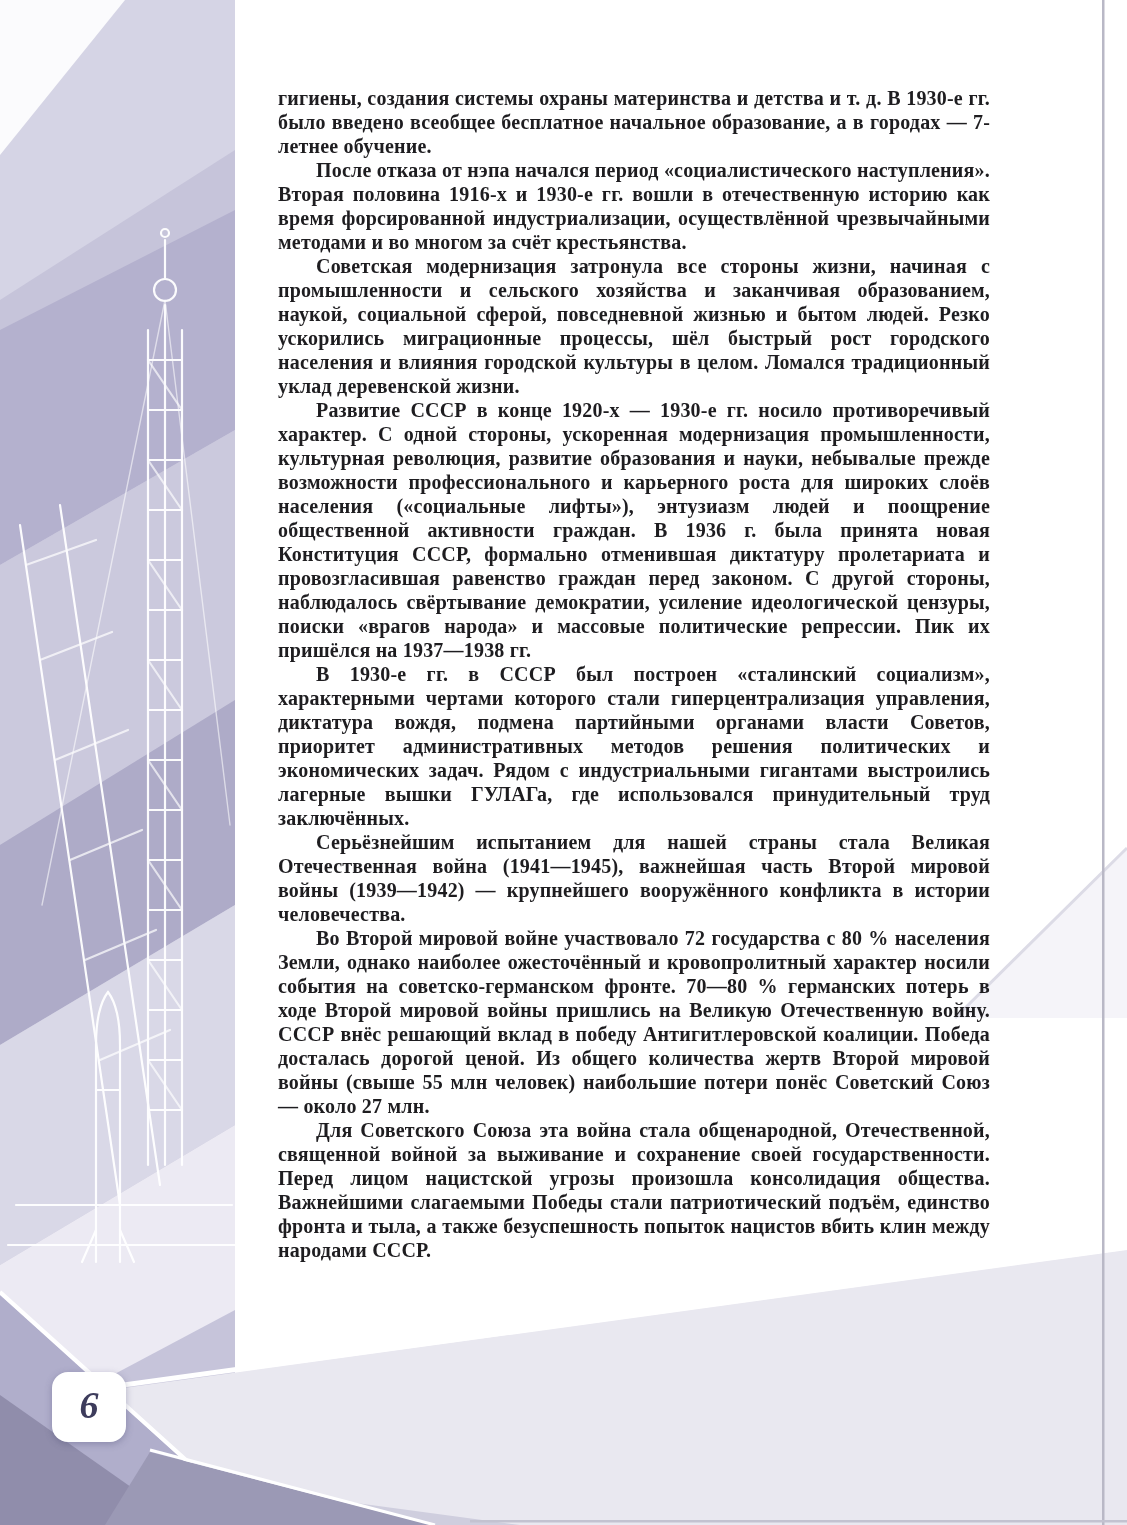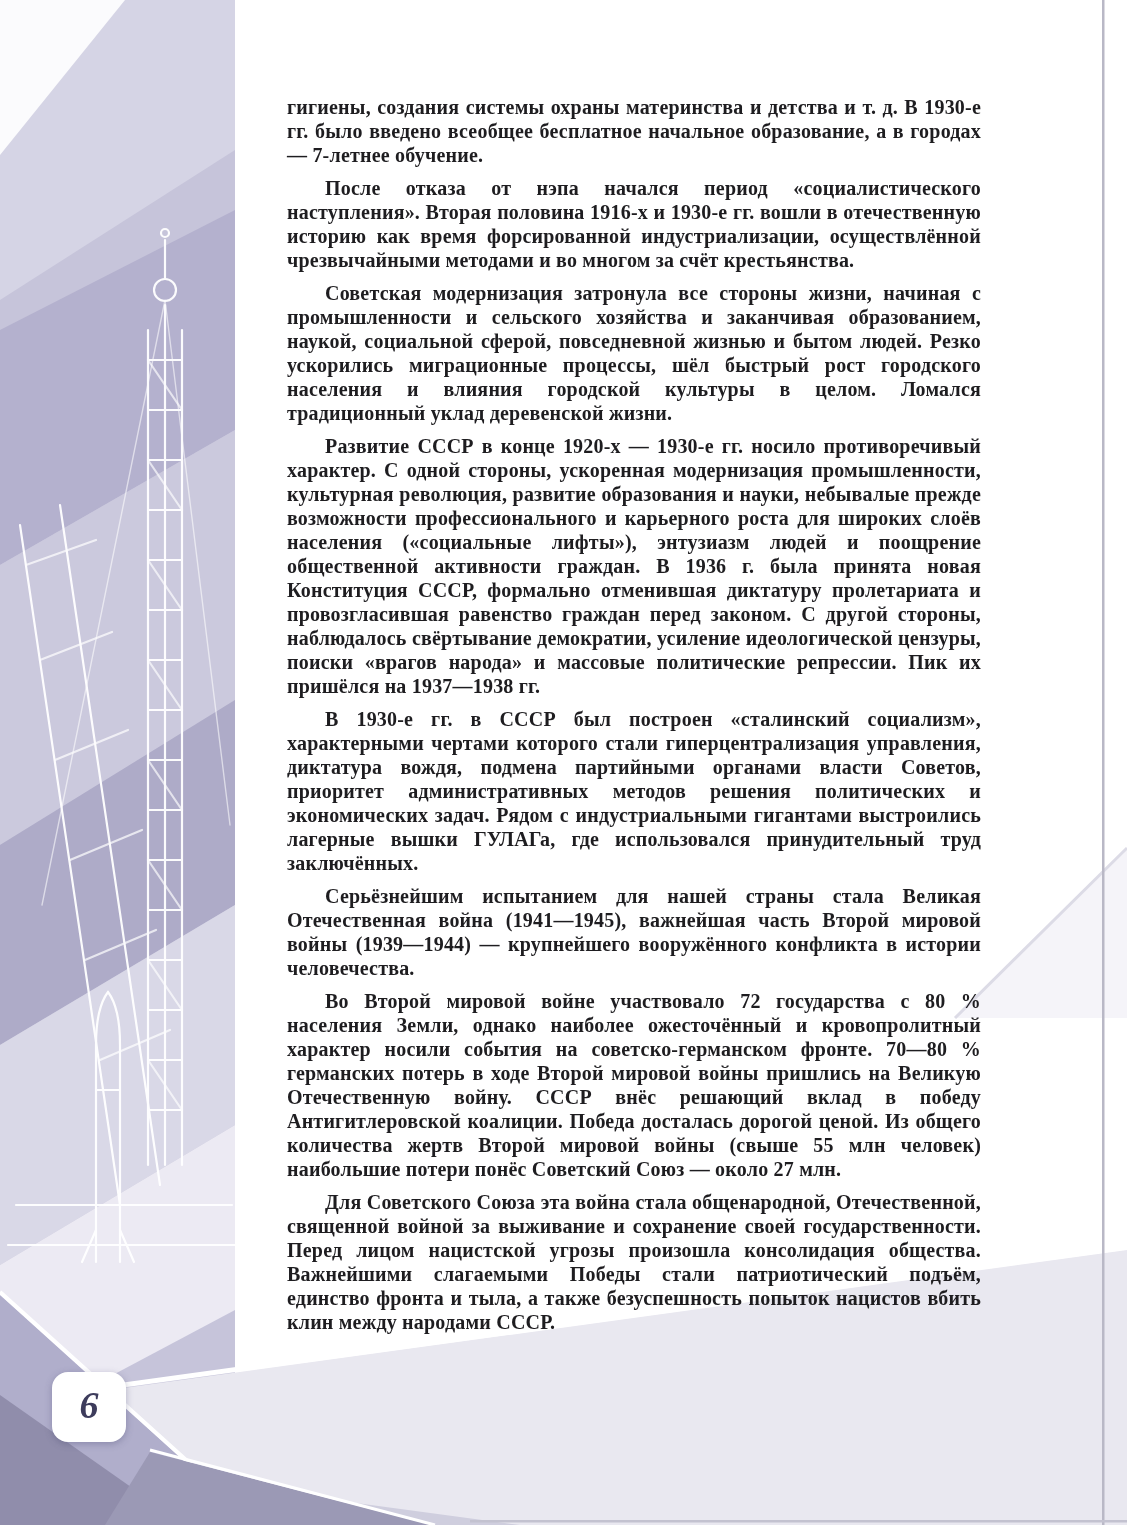--- a/index.html
+++ b/index.html
@@ -21,21 +21,21 @@
     left:278px; top:86px;
     width:712px;
     z-index:2;
     color:#1e1d20;
     font-size:20px;
     line-height:24px;
     font-weight:bold;
     letter-spacing:0.2px;
     text-align:justify;
   }
-  .content p { margin:9px; text-indent:38px; }
+  .content p { margin:0; text-indent:38px; }
   .content p.no-indent { text-indent:0; }
   .badge {
     position:absolute;
     left:52px; top:1372px;
     width:74px; height:70px;
     background:#ffffff;
     border-radius:16px;
     box-shadow:0 2px 7px rgba(70,68,110,0.35);
     display:flex; align-items:center; justify-content:center;
     z-index:3;
@@ -110,18 +110,18 @@
   <div class="badge">
     <span>6</span>
   </div>
 
   <div class="content">
     <p class="no-indent">гигиены, создания системы охраны материнства и детства и т. д. В 1930-е гг. было введено всеобщее бесплатное начальное образование, а в городах — 7-летнее обучение.</p>
     <p>После отказа от нэпа начался период «социалистического наступления». Вторая половина 1916-х и 1930-е гг. вошли в отечественную историю как время форсированной индустриализации, осуществлённой чрезвычайными методами и во многом за счёт крестьянства.</p>
     <p>Советская модернизация затронула все стороны жизни, начиная с промышленности и сельского хозяйства и заканчивая образованием, наукой, социальной сферой, повседневной жизнью и бытом людей. Резко ускорились миграционные процессы, шёл быстрый рост городского населения и влияния городской культуры в целом. Ломался традиционный уклад деревенской жизни.</p>
     <p>Развитие СССР в конце 1920-х — 1930-е гг. носило противоречивый характер. С одной стороны, ускоренная модернизация промышленности, культурная революция, развитие образования и науки, небывалые прежде возможности профессионального и карьерного роста для широких слоёв населения («социальные лифты»), энтузиазм людей и поощрение общественной активности граждан. В 1936 г. была принята новая Конституция СССР, формально отменившая диктатуру пролетариата и провозгласившая равенство граждан перед законом. С другой стороны, наблюдалось свёртывание демократии, усиление идеологической цензуры, поиски «врагов народа» и массовые политические репрессии. Пик их пришёлся на 1937—1938 гг.</p>
     <p>В 1930-е гг. в СССР был построен «сталинский социализм», характерными чертами которого стали гиперцентрализация управления, диктатура вождя, подмена партийными органами власти Советов, приоритет административных методов решения политических и экономических задач. Рядом с индустриальными гигантами выстроились лагерные вышки ГУЛАГа, где использовался принудительный труд заключённых.</p>
-    <p>Серьёзнейшим испытанием для нашей страны стала Великая Отечественная война (1941—1945), важнейшая часть Второй мировой войны (1939—1944) — крупнейшего вооружённого конфликта в истории человечества.</p>
+    <p>Серьёзнейшим испытанием для нашей страны стала Великая Отечественная война (1941—1945), важнейшая часть Второй мировой войны (1939—1942) — крупнейшего вооружённого конфликта в истории человечества.</p>
     <p>Во Второй мировой войне участвовало 72 государства с 80 % населения Земли, однако наиболее ожесточённый и кровопролитный характер носили события на советско-германском фронте. 70—80 % германских потерь в ходе Второй мировой войны пришлись на Великую Отечественную войну. СССР внёс решающий вклад в победу Антигитлеровской коалиции. Победа досталась дорогой ценой. Из общего количества жертв Второй мировой войны (свыше 55 млн человек) наибольшие потери понёс Советский Союз — около 27 млн.</p>
     <p>Для Советского Союза эта война стала общенародной, Отечественной, священной войной за выживание и сохранение своей государственности. Перед лицом нацистской угрозы произошла консолидация общества. Важнейшими слагаемыми Победы стали патриотический подъём, единство фронта и тыла, а также безуспешность попыток нацистов вбить клин между народами СССР.</p>
   </div>
 
 </div>
 
 </body></html>

